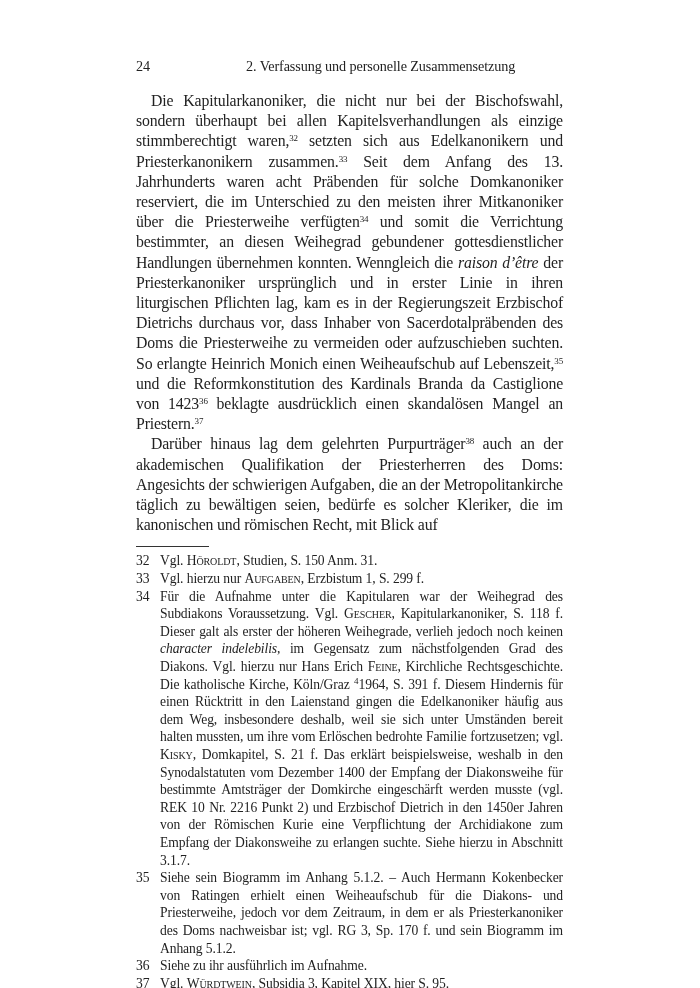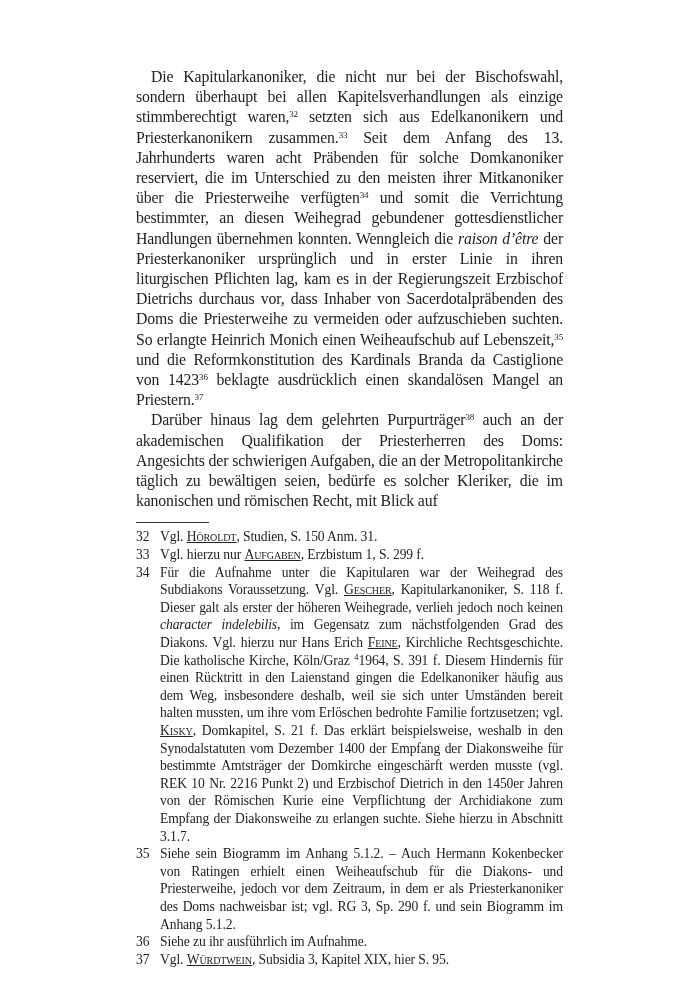--- a/index.html
+++ b/index.html
@@ -15,37 +15,41 @@
     }
     .running-head .pno { width: 110px; }
     .running-head .title { flex: 1; }
     .body-text {
       margin-top: 9px;
       font-size: 15.8px; line-height: 20.2px;
       text-align: justify; letter-spacing: -0.15px;
     }
     .body-text p { margin: 0; text-indent: 15px; }
     sup { font-size: 9px; line-height: 0; vertical-align: 5px; }
-    .sc { font-variant: small-caps; text-decoration: underline; }
+    .sc { font-variant: small-caps; }
     .fn-rule {
       width: 73px; height: 0; border-top: 1px solid #333333;
       margin-top: 11px; margin-bottom: 5px;
     }
     .footnotes {
       font-size: 13.6px; line-height: 17.6px; letter-spacing: -0.1px;
     }
     .fn { display: flex; }
     .fn .num { width: 24px; flex: 0 0 24px; }
     .fn .txt { flex: 1; text-align: justify; }
   </style>
 </head>
 <body>
 
 <div class="page">
 
+  <div class="running-head">
+    <span class="pno">24</span>
+    <span class="title">2. Verfassung und personelle Zusammensetzung</span>
+  </div>
 
   <div class="body-text">
     <p><span>Die Kapitularkanoniker, die nicht nur bei der Bischofswahl, sondern überhaupt bei allen Kapitelsverhandlungen als einzige stimmberechtigt waren,</span><sup>32</sup><span> setzten sich aus Edelkanonikern und Priesterkanonikern zusammen.</span><sup>33</sup><span> Seit dem Anfang des 13. Jahrhunderts waren acht Präbenden für solche Domkanoniker reserviert, die im Unterschied zu den meisten ihrer Mitkanoniker über die Priesterweihe verfügten</span><sup>34</sup><span> und somit die Verrichtung bestimmter, an diesen Weihegrad gebundener gottesdienstlicher Handlungen übernehmen konnten. Wenngleich die </span><em>raison d’être</em><span> der Priesterkanoniker ursprünglich und in erster Linie in ihren liturgischen Pflichten lag, kam es in der Regierungszeit Erzbischof Dietrichs durchaus vor, dass Inhaber von Sacerdotalpräbenden des Doms die Priesterweihe zu vermeiden oder aufzuschieben suchten. So erlangte Heinrich Monich einen Weiheaufschub auf Lebenszeit,</span><sup>35</sup><span> und die Reformkonstitution des Kardinals Branda da Castiglione von 1423</span><sup>36</sup><span> beklagte ausdrücklich einen skandalösen Mangel an Priestern.</span><sup>37</sup></p>
     <p><span>Darüber hinaus lag dem gelehrten Purpurträger</span><sup>38</sup><span> auch an der akademischen Qualifikation der Priesterherren des Doms: Angesichts der schwierigen Aufgaben, die an der Metropolitankirche täglich zu bewältigen seien, bedürfe es solcher Kleriker, die im kanonischen und römischen Recht, mit Blick auf</span></p>
   </div>
 
   <div class="fn-rule"></div>
 
   <div class="footnotes">
     <div class="fn">
@@ -55,21 +59,21 @@
     <div class="fn">
       <span class="num">33</span>
       <span class="txt"><span>Vgl. hierzu nur </span><span class="sc">Aufgaben</span><span>, Erzbistum 1, S. 299 f.</span></span>
     </div>
     <div class="fn">
       <span class="num">34</span>
       <span class="txt"><span>Für die Aufnahme unter die Kapitularen war der Weihegrad des Subdiakons Voraussetzung. Vgl. </span><span class="sc">Gescher</span><span>, Kapitularkanoniker, S. 118 f. Dieser galt als erster der höheren Weihegrade, verlieh jedoch noch keinen </span><em>character indelebilis</em><span>, im Gegensatz zum nächstfolgenden Grad des Diakons. Vgl. hierzu nur Hans Erich </span><span class="sc">Feine</span><span>, Kirchliche Rechtsgeschichte. Die katholische Kirche, Köln/Graz </span><sup>4</sup><span>1964, S. 391 f. Diesem Hindernis für einen Rücktritt in den Laienstand gingen die Edelkanoniker häufig aus dem Weg, insbesondere deshalb, weil sie sich unter Umständen bereit halten mussten, um ihre vom Erlöschen bedrohte Familie fortzusetzen; vgl. </span><span class="sc">Kisky</span><span>, Domkapitel, S. 21 f. Das erklärt beispielsweise, weshalb in den Synodalstatuten vom Dezember 1400 der Empfang der Diakonsweihe für bestimmte Amtsträger der Domkirche eingeschärft werden musste (vgl. REK 10 Nr. 2216 Punkt 2) und Erzbischof Dietrich in den 1450er Jahren von der Römischen Kurie eine Verpflichtung der Archidiakone zum Empfang der Diakonsweihe zu erlangen suchte. Siehe hierzu in Abschnitt 3.1.7.</span></span>
     </div>
     <div class="fn">
       <span class="num">35</span>
-      <span class="txt">Siehe sein Biogramm im Anhang 5.1.2. – Auch Hermann Kokenbecker von Ratingen erhielt einen Weiheaufschub für die Diakons- und Priesterweihe, jedoch vor dem Zeitraum, in dem er als Priesterkanoniker des Doms nachweisbar ist; vgl. RG 3, Sp. 290 f. und sein Biogramm im Anhang 5.1.2.</span>
+      <span class="txt">Siehe sein Biogramm im Anhang 5.1.2. – Auch Hermann Kokenbecker von Ratingen erhielt einen Weiheaufschub für die Diakons- und Priesterweihe, jedoch vor dem Zeitraum, in dem er als Priesterkanoniker des Doms nachweisbar ist; vgl. RG 3, Sp. 170 f. und sein Biogramm im Anhang 5.1.2.</span>
     </div>
     <div class="fn">
       <span class="num">36</span>
       <span class="txt">Siehe zu ihr ausführlich im Aufnahme.</span>
     </div>
     <div class="fn">
       <span class="num">37</span>
       <span class="txt"><span>Vgl. </span><span class="sc">Würdtwein</span><span>, Subsidia 3, Kapitel XIX, hier S. 95.</span></span>
     </div>
 

